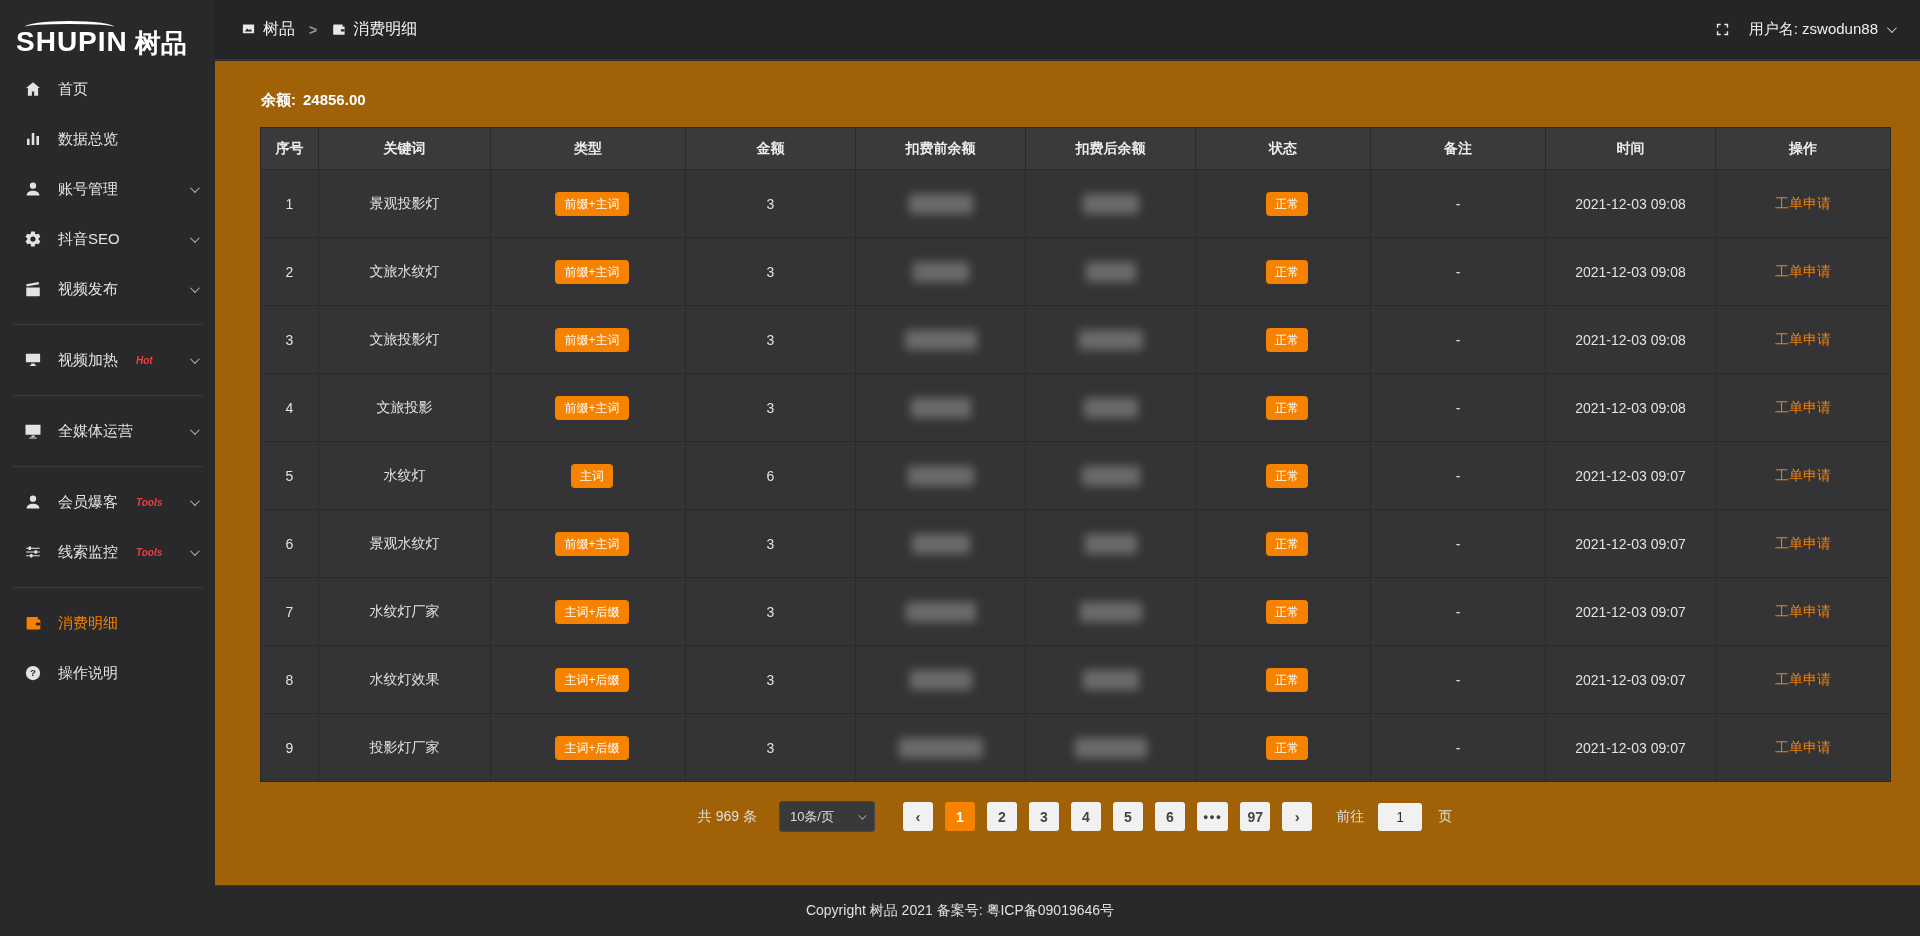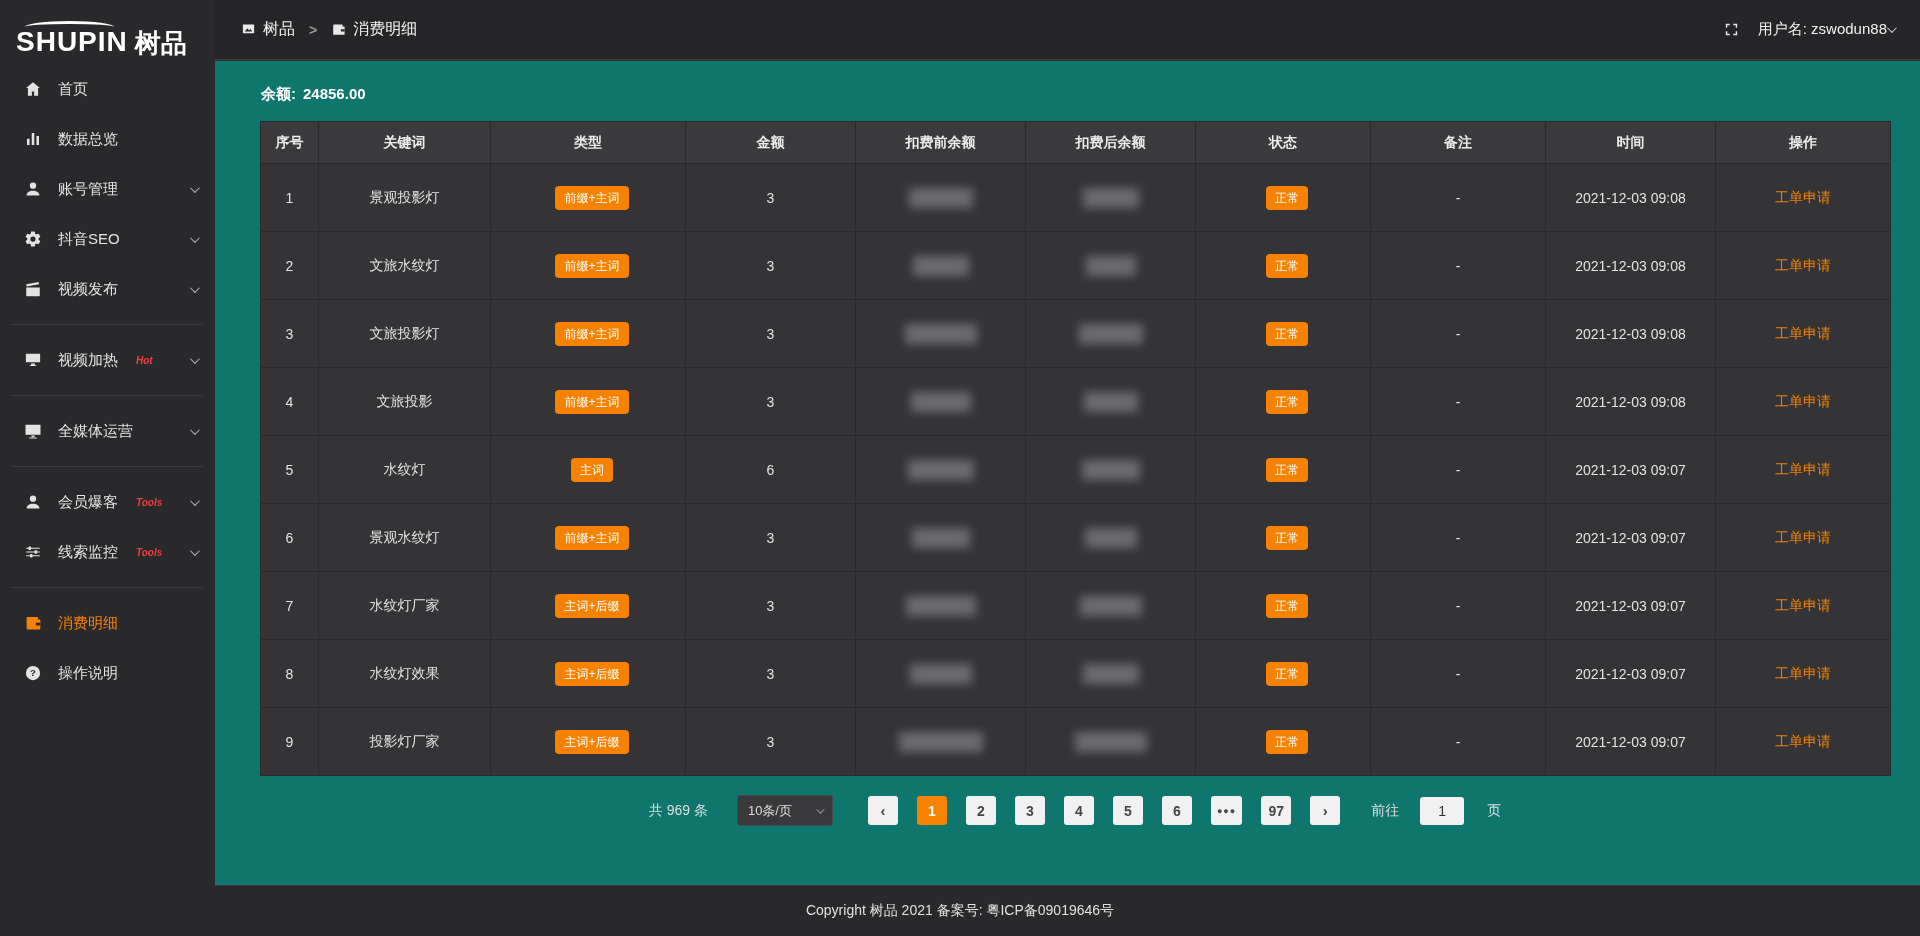--- a/index.html
+++ b/index.html
@@ -34,44 +34,44 @@
   
   .topbar { position:absolute; left:215px; top:0; right:0; height:60px; background:#252527;
             border-bottom:1px solid #3c3c3e; display:flex; align-items:center;
             justify-content:space-between; padding:0 26px; }
   .crumbs { display:flex; align-items:center; font-size:16px; color:#f2f2f2; }
   .crumb { display:flex; align-items:center; cursor:pointer; }
   .crumb .c-icon { width:15px; height:15px; margin-right:7px; color:#e8e8e8; }
   .crumb-sep { color:#9c9c9c; margin:0 14px; font-size:14px; font-weight:bold; }
   .top-right { display:flex; align-items:center; gap:18px; }
   .fs-icon { width:17px; height:17px; color:#e8e8e8; cursor:pointer; }
-  .user-box { display:flex; align-items:center; font-size:15px; color:#f0f0f0; cursor:pointer; }
+  .user-box { display:flex; align-items:center; gap:9px; font-size:15px; color:#f0f0f0; cursor:pointer; }
   .user-chevron { width:7px; height:7px; border-right:1.5px solid #cfcfcf;
                   border-bottom:1.5px solid #cfcfcf; transform:rotate(45deg) translateY(-2px); }
 
   
   .main { position:absolute; left:215px; top:61px; right:0; bottom:51px;
-          background:#0f766e; padding:14px 30px 0 45px; }
+          background:#a16207; padding:20px 30px 0 45px; }
   .balance { font-size:15px; font-weight:bold; color:#ffffff; margin:10px 0 17px 1px; }
   .balance .bal-value { margin-left:7px; }
 
   table.detail { width:100%; border-collapse:collapse; table-layout:fixed; background:#343436; }
   table.detail th { background:#3a3a3c; height:42px; font-size:14px; font-weight:bold;
                     color:#ececec; border:1px solid #2a2a2c; text-align:center; }
   table.detail td { height:68px; text-align:center; font-size:14px; color:#e2e2e2;
                     border:1px solid #2a2a2c; }
   .type-badge, .status-badge { display:inline-block; background:#f78200; color:#fff;
                     font-size:12px; line-height:1; padding:6px 9px; border-radius:4px;margin-left:8px; }
   .action-link { color:#f78200; cursor:pointer; }
   .mask { display:inline-block; height:20px; border-radius:2px; background:#97979b;
           opacity:.55; filter:blur(5px); vertical-align:middle; }
 
   
   .pager { display:flex; align-items:center; justify-content:center; margin-top:19px;
-           gap:19px; font-size:14px; color:#dfdfdf; }
+           gap:12px; font-size:14px; color:#dfdfdf; }
   .pg-total { margin-right:10px; }
   .pg-size { background:#39393b; border:1px solid #48484a; border-radius:3px; height:31px;
              width:96px; padding:0 10px; display:flex; align-items:center;
              justify-content:space-between; font-size:13px; color:#dddddd; cursor:pointer;
              margin-right:16px; }
   .pg-size-chevron { width:6px; height:6px; border-right:1.4px solid #9c9c9c;
              border-bottom:1.4px solid #9c9c9c; transform:rotate(45deg) translateY(-2px); }
   .pg-btn { min-width:30px; height:29px; padding:0 6px; background:#f1f1f2; border:none;
             border-radius:3px; color:#454547; font-size:14px; font-weight:bold;
             display:flex; align-items:center; justify-content:center; cursor:pointer;

